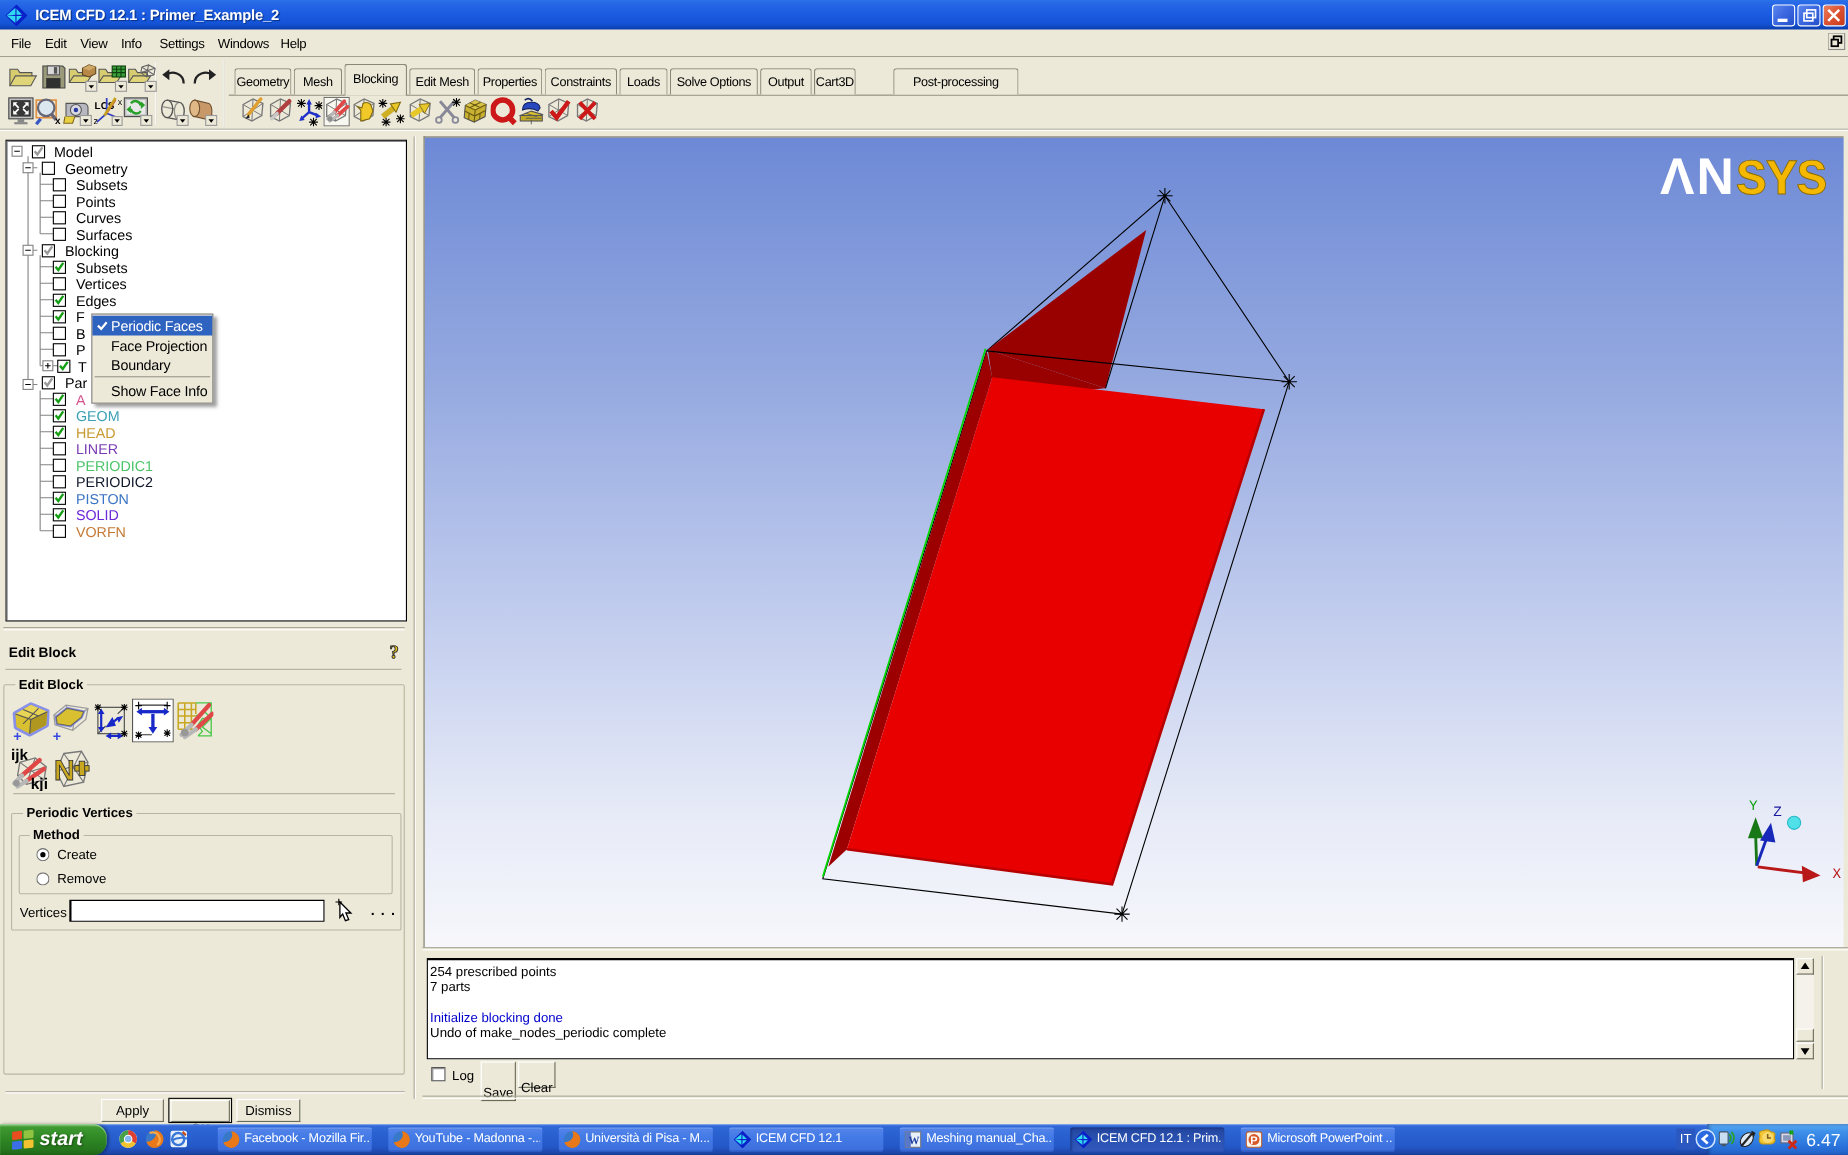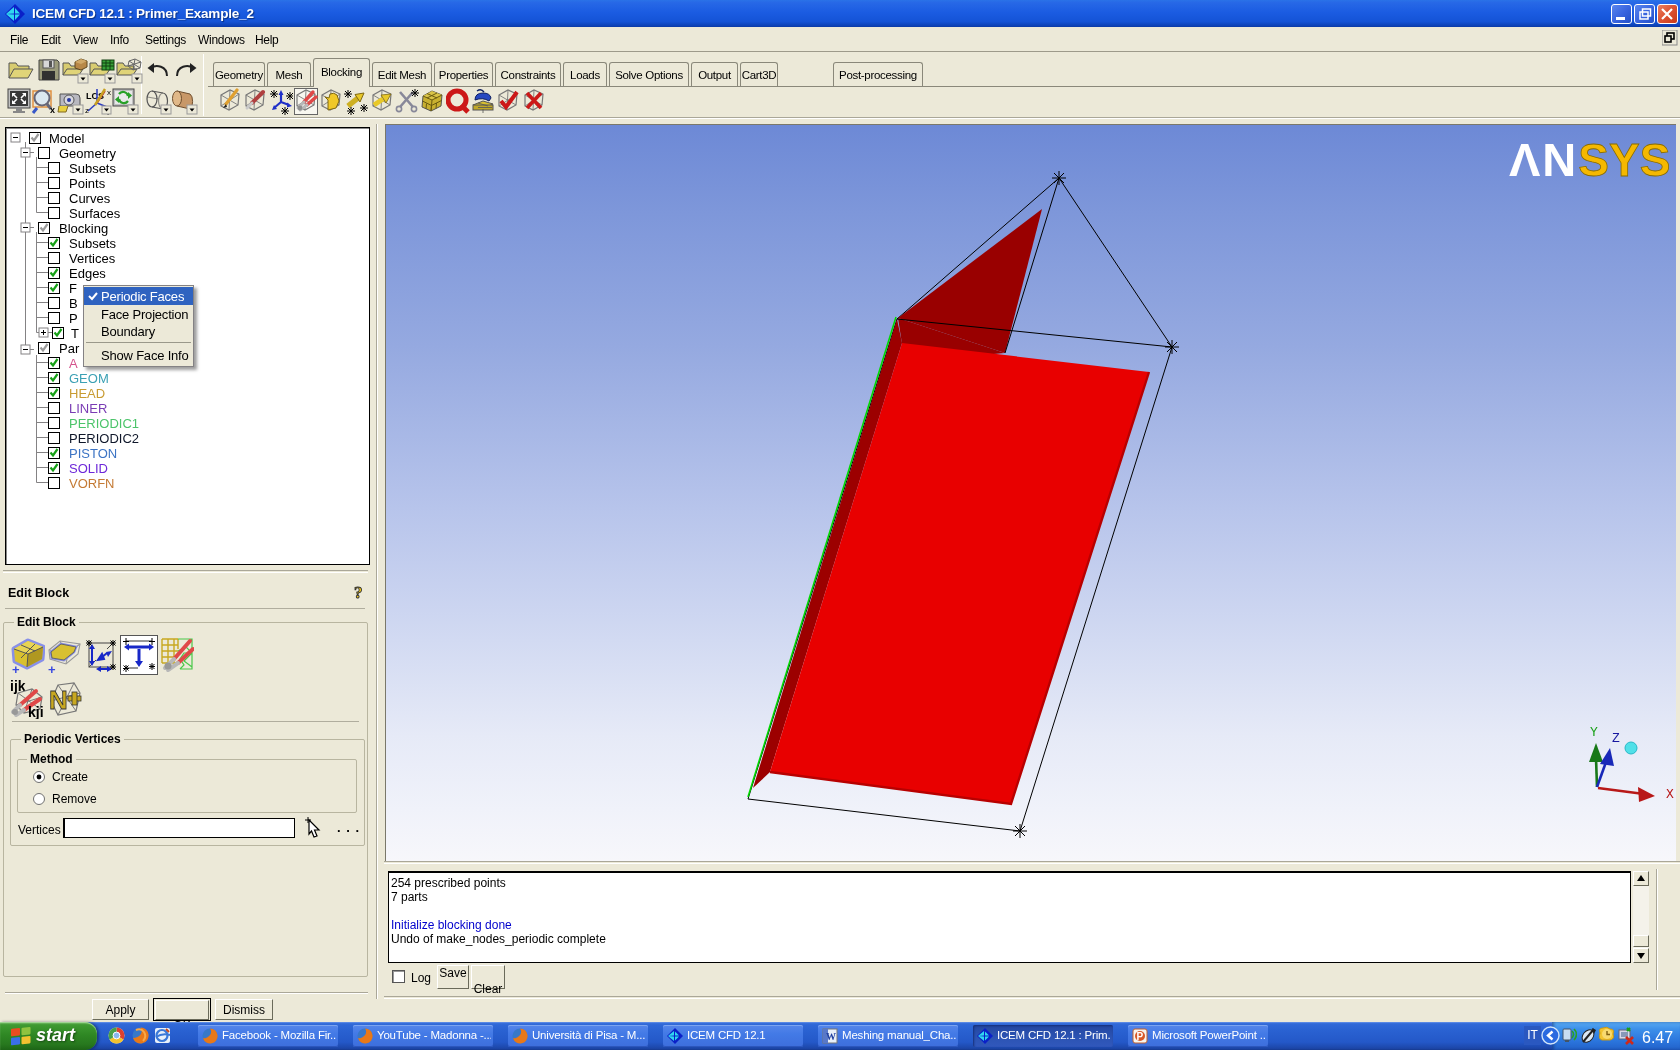--- a/index.html
+++ b/index.html
@@ -42,21 +42,21 @@
 
 .groupbox { border:1px solid #b8b5a0; border-radius:2px; }
 .grouplabel { background:#ece9d8; font-size:12px; font-weight:bold; padding:0 3px; }
 .btn { background:#ece9d8; border-top:1px solid #fff; border-left:1px solid #fff; border-right:1px solid #6a6a5a; border-bottom:1px solid #6a6a5a; font-size:12px; text-align:center; }
 
 
 #viewport { left:385px; top:124px; width:1291px; height:737px;
   background:linear-gradient(180deg,#6d89d6 0%,#7e97da 12%,#95a9e0 30%,#b7c4eb 52%,#d2daf2 70%,#e6eaf7 83%,#f0f2fa 93%,#f7f7fb 100%);
   border-top:1px solid #7a786a; border-left:1px solid #7a786a; }
 #ansys { left:1509px; top:136px; font-size:47px; font-weight:bold; letter-spacing:2px; color:#fff; line-height:47px; }
-#ansys .gold { font-family:Liberation Sans, sans-serif; font-size:46px; color:#f2b400; letter-spacing:0; -webkit-text-stroke:0.8px #8a6c00; }
+#ansys .gold { font-family:Liberation Mono, monospace; font-size:46px; color:#f2b400; letter-spacing:0; -webkit-text-stroke:0.8px #8a6c00; }
 #ansys .gold { color:#f5b800; }
 
 
 #logbox { left:388px; top:871px; width:1243px; height:92px; background:#fff; border:1px solid #000; border-top:2px solid #000; }
 .logline { left:391px; font-size:12px; }
 
 
 #taskbar { left:0; top:1022px; width:1680px; height:28px;
   background:linear-gradient(180deg,#6a96ea 0%,#3169d8 6%,#2a62d2 28%,#2458c8 72%,#1c46a8 94%,#16398e 100%); }
 .taskbtn { top:1025px; width:140px; height:22px; border-radius:2px;
@@ -308,21 +308,21 @@
 <div class="abs tab" style="left:213px;width:52px">Geometry</div>
 <div class="abs tab" style="left:267px;width:44px">Mesh</div>
 <div class="abs tab tabactive" style="left:313px;width:57px">Blocking</div>
 <div class="abs tab" style="left:372px;width:60px">Edit Mesh</div>
 <div class="abs tab" style="left:434px;width:59px">Properties</div>
 <div class="abs tab" style="left:495px;width:66px">Constraints</div>
 <div class="abs tab" style="left:563px;width:44px">Loads</div>
 <div class="abs tab" style="left:609px;width:80px">Solve Options</div>
 <div class="abs tab" style="left:691px;width:47px">Output</div>
 <div class="abs tab" style="left:740px;width:38px">Cart3D</div>
-<div class="abs tab" style="left:833px;width:90px">Post-processing</div>
+<div class="abs tab" style="left:812px;width:114px">Post-processing</div>
 
 <div class="abs" id="treebox"></div>
 <svg class="abs" style="left:5px;top:127px" width="366" height="438" viewBox="0 0 366 438">
   <g stroke="#848284" stroke-width="1" fill="none">
 
     <path d="M20.5 15 V 222.5"></path>
 
     <path d="M25 10.5 H 29"></path>
 
     <path d="M20.5 25.5 H 29"></path>
@@ -692,21 +692,21 @@
     <polygon points="8,4 12,10 4,10" fill="#000"></polygon>
   </svg>
 <div class="abs btn" style="left:1633px;top:935px;width:16px;height:12px"></div>
 <div class="abs btn" style="left:1633px;top:948px;width:16px;height:15px"></div>
 <svg class="abs" style="left:1633px;top:948px" width="16" height="15">
     <polygon points="8,11 12,5 4,5" fill="#000"></polygon>
   </svg>
 
 <div class="abs" style="left:392px;top:970px;width:13px;height:13px;background:#fff;border:1px solid #555;box-shadow:inset 1px 1px 0 #999"></div>
 <div class="abs txt t12" style="left:411px;top:971px">Log</div>
-<div class="abs btn" style="left:437px;top:965px;width:32px;height:24px;padding-top:0">Save</div>
+<div class="abs btn" style="left:437px;top:965px;width:32px;height:36px;padding-top:20px">Save</div>
 <div class="abs btn" style="left:471px;top:965px;width:34px;height:24px;padding-top:16px">Clear</div>
 
 <div class="abs" style="left:1656px;top:869px;width:2px;height:121px;border-left:1px solid #aaa798;border-right:1px solid #fff"></div>
 <div class="abs" style="left:384px;top:996px;width:1296px;height:3px;border-top:1px solid #aaa798;border-bottom:1px solid #fff"></div>
 
 <div class="abs" id="taskbar"></div>
 
 <div class="abs" style="left:0;top:1022px;width:97px;height:28px;border-radius:0 12px 12px 0;
   background:linear-gradient(180deg,#7ebe6e 0%,#3f9a32 10%,#2f8824 45%,#27781e 80%,#1d6416 100%);
   box-shadow:inset 0 1px 1px #a6d89a, 2px 0 3px rgba(0,0,20,0.4);"></div>

